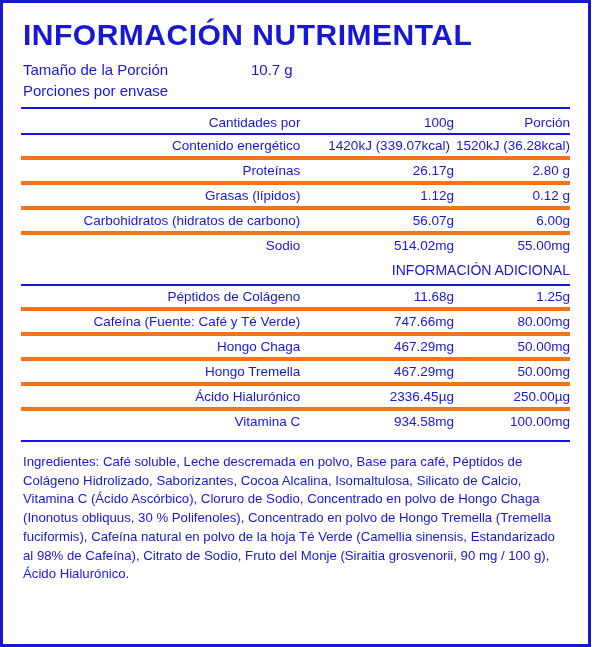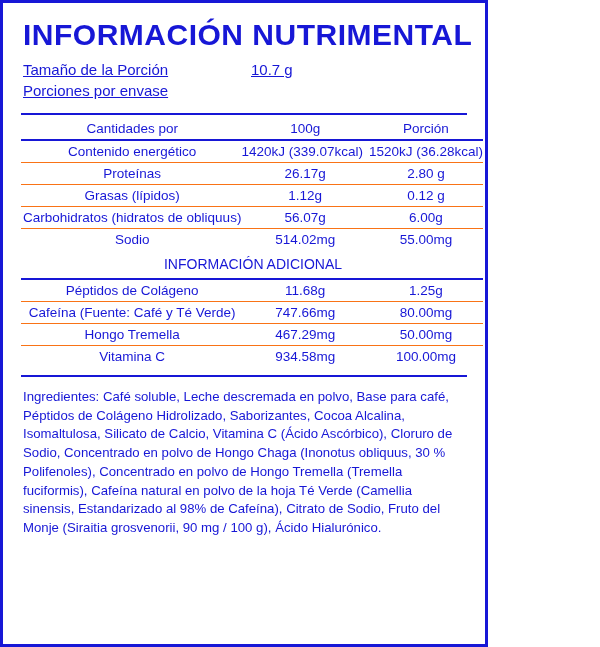--- a/index.html
+++ b/index.html
@@ -8,38 +8,37 @@
     background: #ffffff;
   }
   body {
     width: 600px;
     height: 647px;
     font-family: "Liberation Sans", sans-serif;
     color: #1717d6;
   }
   .panel {
     box-sizing: border-box;
-    width: 488px;
+    width: 591px;
     height: 647px;
     border: 3px solid #1717d6;
     padding: 14px 18px 10px 18px;
     display: flex;
     flex-direction: column;
   }
   .title {
     font-size: 30px;
     font-weight: bold;
     letter-spacing: 0.5px;
     line-height: 1.05;
     margin: 2px 0 8px 2px;
     white-space: nowrap;
   }
   .portion-block {
-    margin: 0 0 8px 2px;
-    text-decoration: underline;
+    margin: 0 0 2px 2px;
   }
   .portion-row {
     display: flex;
     font-size: 15px;
     line-height: 1.45;
   }
   .portion-label {
     width: 228px;
     flex: none;
   }
@@ -52,30 +51,30 @@
     width: 100%;
     margin: 3px 0;
   }
   table {
     width: 100%;
     border-collapse: collapse;
     font-size: 13.5px;
   }
   table td, table th {
     padding: 3px 0 3px 2px;
-    text-align: center;
+    text-align: right;
     font-weight: normal;
     vertical-align: bottom;
     white-space: nowrap;
   }
   .col-name { width: 300px; }
   .col-a    { width: 160px; }
   .col-b    { width: auto; }
   tr.bordered td {
-    border-bottom: 1px solid #f97316;
+    border-bottom: 4px solid #f97316;
   }
   tr.head td {
     border-bottom: 2px solid #1717d6;
   }
   .section-title td {
     padding-top: 6px;
     padding-bottom: 6px;
     font-size: 14px;
     border-bottom: 2px solid #1717d6;
   }
@@ -126,21 +125,21 @@
         <td class="col-name">Proteínas</td>
         <td class="col-a">26.17g</td>
         <td class="col-b">2.80 g</td>
       </tr>
       <tr class="bordered">
         <td class="col-name">Grasas (lípidos)</td>
         <td class="col-a">1.12g</td>
         <td class="col-b">0.12 g</td>
       </tr>
       <tr class="bordered">
-        <td class="col-name">Carbohidratos (hidratos de obliquus)</td>
+        <td class="col-name">Carbohidratos (hidratos de carbono)</td>
         <td class="col-a">56.07g</td>
         <td class="col-b">6.00g</td>
       </tr>
       <tr>
         <td class="col-name">Sodio</td>
         <td class="col-a">514.02mg</td>
         <td class="col-b">55.00mg</td>
       </tr>
 
       <tr class="section-title">
@@ -151,23 +150,33 @@
         <td class="col-name">Péptidos de Colágeno</td>
         <td class="col-a">11.68g</td>
         <td class="col-b">1.25g</td>
       </tr>
       <tr class="bordered">
         <td class="col-name">Cafeína (Fuente: Café y Té Verde)</td>
         <td class="col-a">747.66mg</td>
         <td class="col-b">80.00mg</td>
       </tr>
       <tr class="bordered">
+        <td class="col-name">Hongo Chaga</td>
+        <td class="col-a">467.29mg</td>
+        <td class="col-b">50.00mg</td>
+      </tr>
+      <tr class="bordered">
         <td class="col-name">Hongo Tremella</td>
         <td class="col-a">467.29mg</td>
         <td class="col-b">50.00mg</td>
+      </tr>
+      <tr class="bordered">
+        <td class="col-name">Ácido Hialurónico</td>
+        <td class="col-a">2336.45µg</td>
+        <td class="col-b">250.00µg</td>
       </tr>
       <tr>
         <td class="col-name">Vitamina C</td>
         <td class="col-a">934.58mg</td>
         <td class="col-b">100.00mg</td>
       </tr>
     </tbody>
   </table>
 
   <div class="rule" style="margin-top:8px;"></div>

